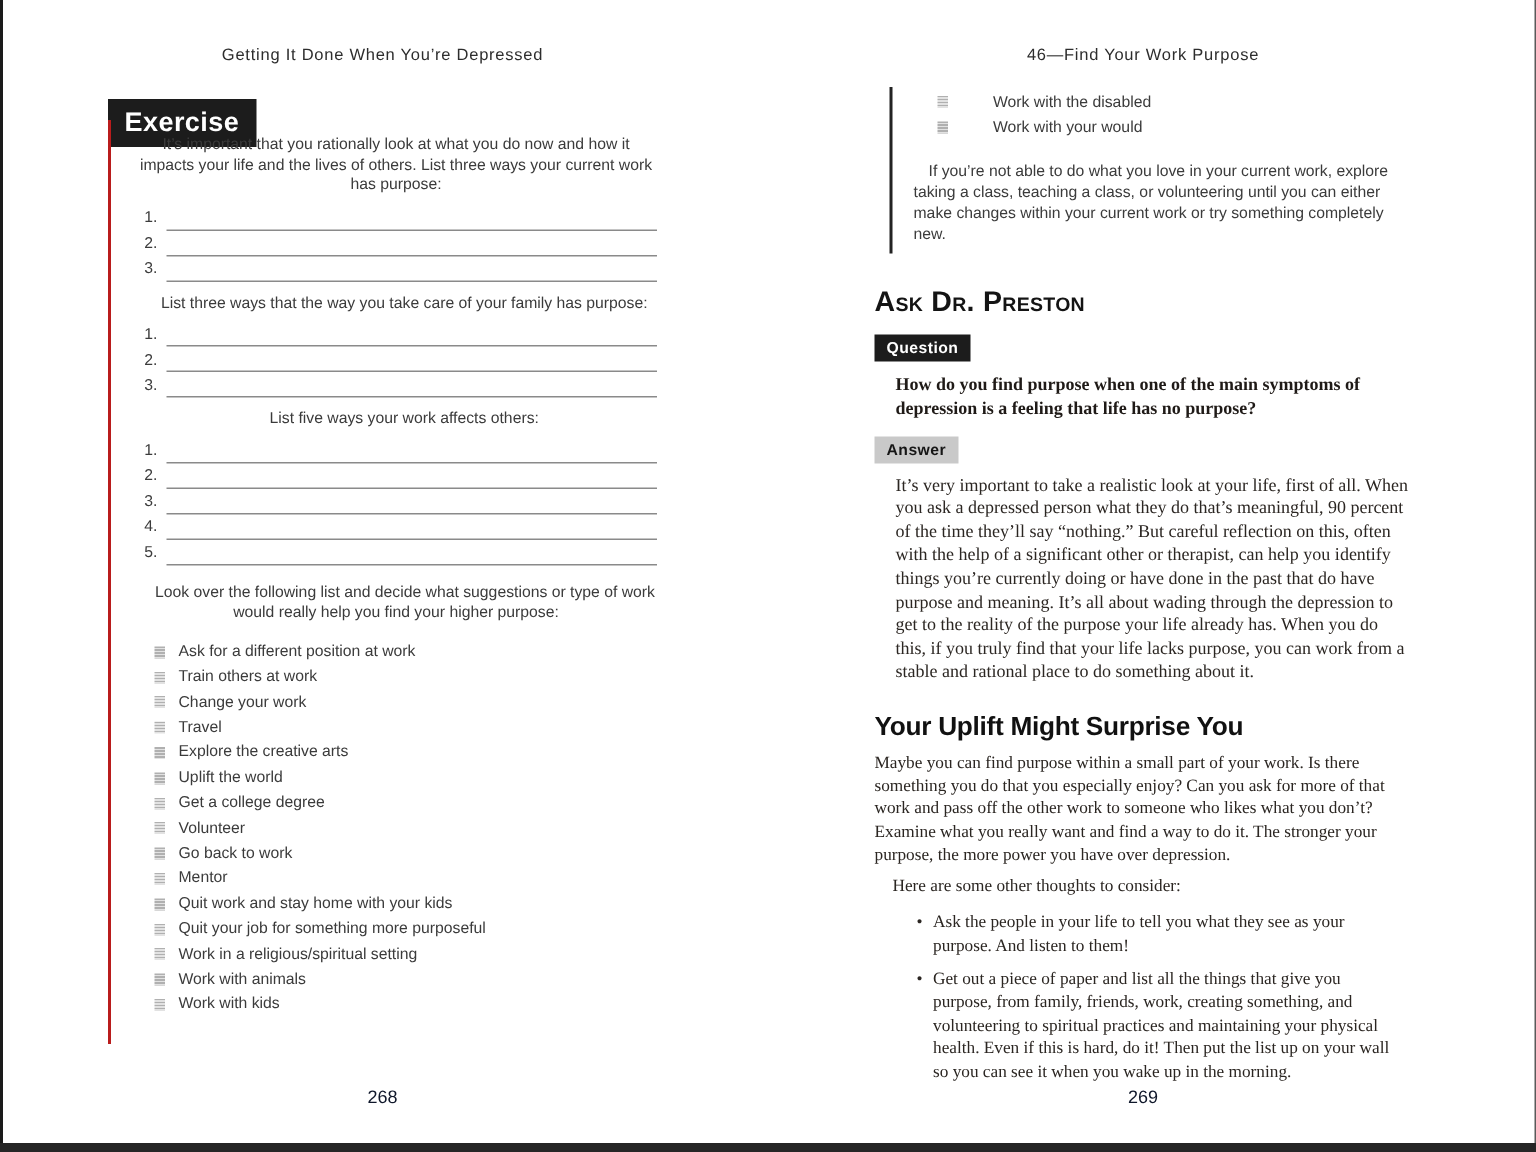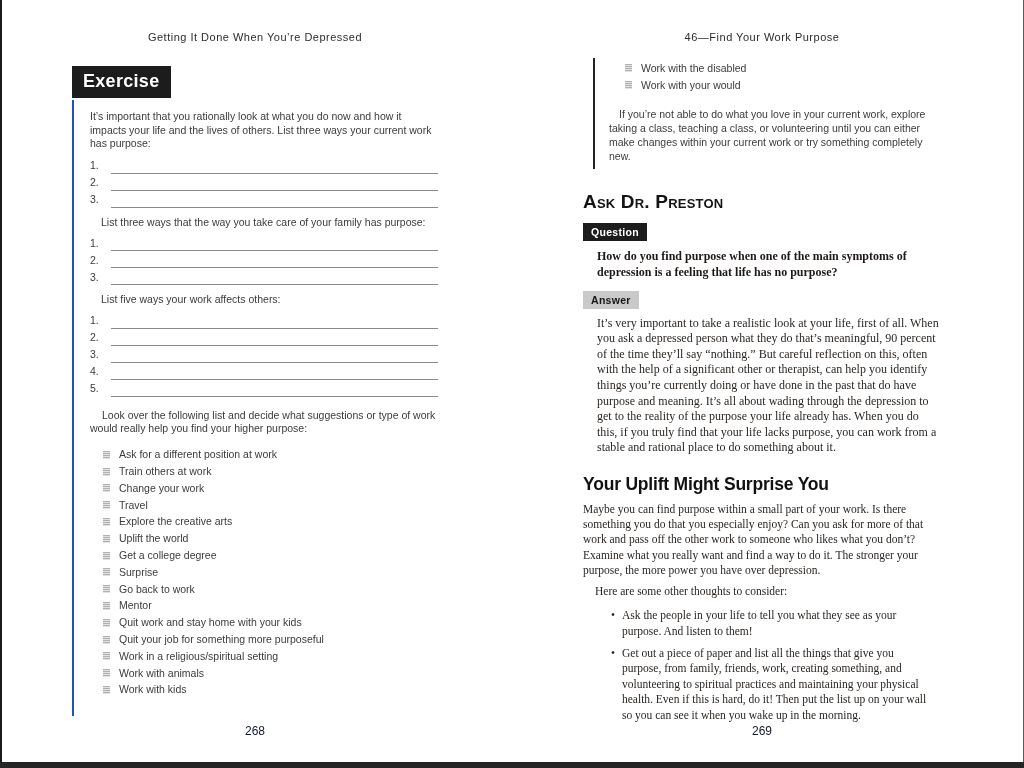--- a/index.html
+++ b/index.html
@@ -34,25 +34,25 @@
   }
 
   
   .exercise-label {
     position:absolute; top:66px; left:0;
     background:#1c1c1c; color:#ffffff;
     font-size:18px; font-weight:bold; letter-spacing:0.3px;
     padding:5px 12px 6px 11px;
   }
   .exercise-body {
-    position:absolute; top:100px; left:0; right:0;
-    border-left:2px solid #1d4ed8;
+    position:absolute; top:80px; left:0; right:0;
+    border-left:2px solid #b91c1c;
     padding:10px 0 18px 16px;
     color:#3b3b3b;
-    font-size:10.5px; line-height:13.5px;
+    font-size:10.5px; line-height:13.5px;text-align:center;
   }
   .exercise-body p { margin:0; }
   .intro  { margin-bottom:6px !important; }
   .prompt { margin:8px 0 5px !important; text-indent:11px; }
   .checklist-intro { margin-top:12px !important; text-indent:12px; }
 
   .blank-row { display:flex; align-items:flex-end; height:17px; }
   .blank-num { width:21px; flex:none; font-size:10.5px; color:#3b3b3b; padding-bottom:1px; }
   .blank-line { flex:1; border-bottom:1px solid #8a8a8a; height:13px; }
 
@@ -64,21 +64,21 @@
   }
   .check-text { font-size:10.5px; color:#3b3b3b; }
 
   
   .cont-section {
     margin-top:58px; margin-left:10px;
     border-left:2px solid #232323;
     padding:2px 0 6px 14px;
     color:#3b3b3b; font-size:10.5px; line-height:14px;
   }
-  .cont-section .check-row { padding-left:16px; }
+  .cont-section .check-row { padding-left:16px;gap:21px; }
   .cont-outro { margin:13px 0 0; text-indent:10px; width:332px; }
 
   .serif { font-family:"Liberation Serif", serif; color:#2b2622; }
 
   .adp-heading {
     margin:22px 0 0;
     font-size:19px; font-weight:bold; letter-spacing:0.2px;
     font-variant:small-caps; color:#141414;
   }
   .q-label, .a-label {
@@ -211,21 +211,21 @@
         <div class="check-row">
         <span class="checkbox-icon"></span>
         <span class="check-text">Uplift the world</span>
       </div>
         <div class="check-row">
         <span class="checkbox-icon"></span>
         <span class="check-text">Get a college degree</span>
       </div>
         <div class="check-row">
         <span class="checkbox-icon"></span>
-        <span class="check-text">Surprise</span>
+        <span class="check-text">Volunteer</span>
       </div>
         <div class="check-row">
         <span class="checkbox-icon"></span>
         <span class="check-text">Go back to work</span>
       </div>
         <div class="check-row">
         <span class="checkbox-icon"></span>
         <span class="check-text">Mentor</span>
       </div>
         <div class="check-row">

